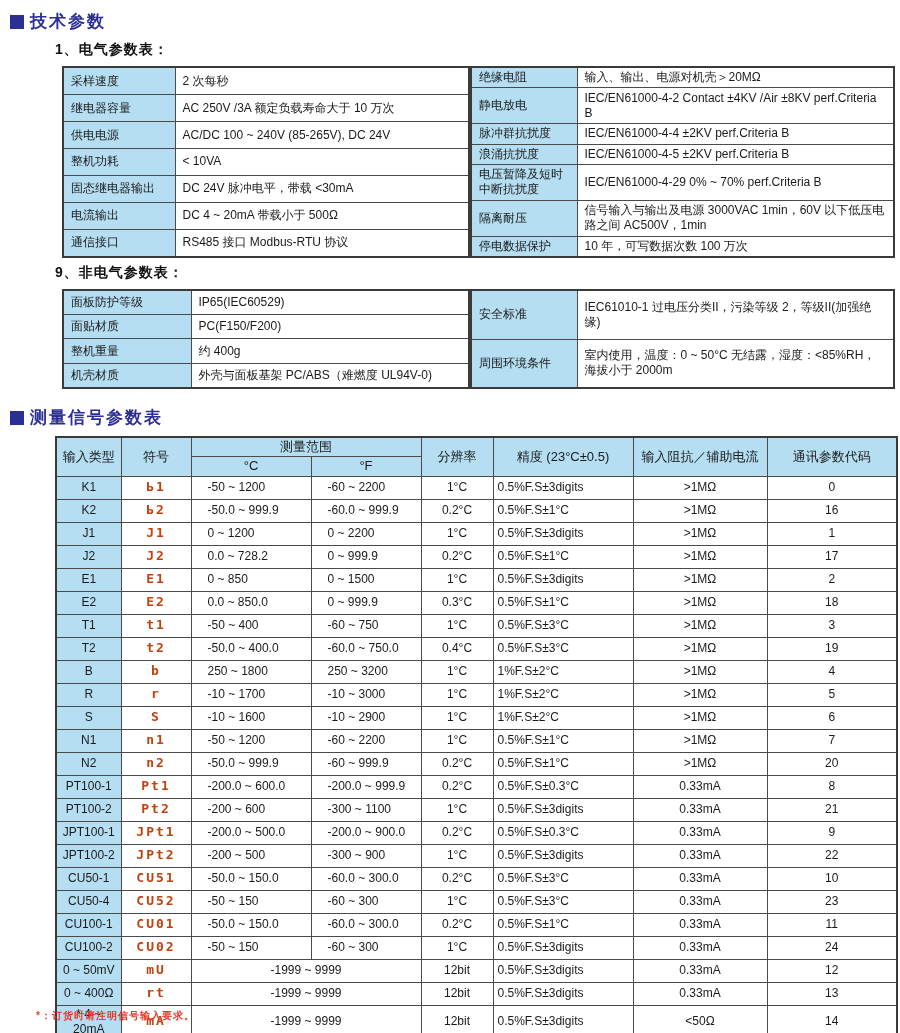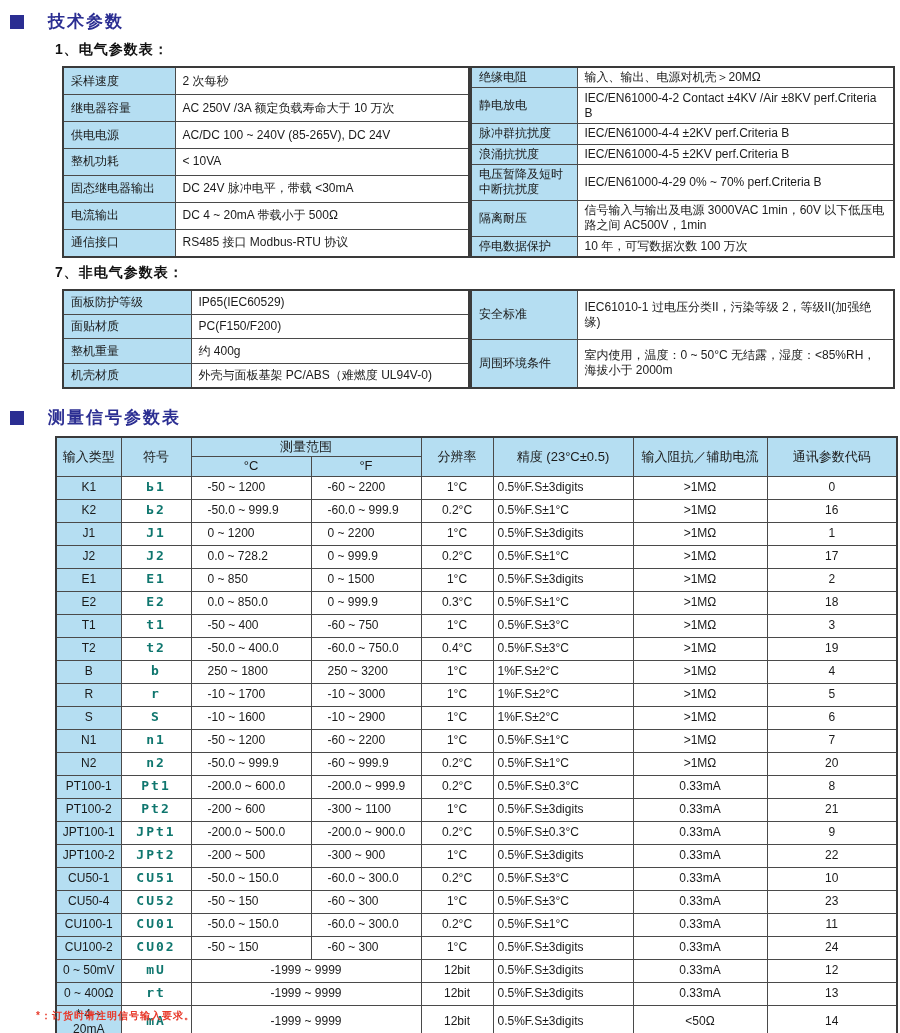--- a/index.html
+++ b/index.html
@@ -2,21 +2,21 @@
 <html><head>
 <meta charset="utf-8">
 <style>
   html,body { margin:0; padding:0; }
   body {
     width:900px; height:1033px; background:#ffffff; position:relative;
     font-family:"Liberation Sans", sans-serif; color:#1a1a1a;
     -webkit-font-smoothing:antialiased;
   }
   .sec-title {
-    position:absolute; display:flex; align-items:center; gap:24px;
+    position:absolute; display:flex; align-items:center; gap:6px;
     font-size:17px; font-weight:bold; color:#2b2e92; letter-spacing:2px;
   }
   .bullet { width:14px; height:14px; background:#2b2e92; flex:0 0 auto; }
   .sub-title { position:absolute; font-size:14px; font-weight:bold; color:#111; letter-spacing:1px; }
 
   table { border-collapse:collapse; table-layout:fixed; }
   td, th { border:1px solid #4a4a4a; font-size:12px; line-height:1.25; overflow:hidden; }
 
   
   .kv-wrap { position:absolute; display:flex; }
@@ -32,21 +32,21 @@
     background:#b5def2; font-weight:normal; font-size:13px;
     padding:1px 2px; text-align:center;
   }
   .sig td { padding:1px 4px; text-align:center; height:20px; background:#fff; }
   .sig td.type { background:#b5def2; }
   .sig td.rng { text-align:left; padding-left:16px; }
   .sig td.acc { text-align:left; padding-left:4px; }
   .sig td.span { text-align:center; }
   .sig td.sym {
     font-family:"DejaVu Sans Mono", monospace; font-weight:bold;
-    font-size:13px; letter-spacing:2px; color:#0f766e;margin-top:24px;
+    font-size:13px; letter-spacing:2px; color:#c2410c;margin-top:24px;
   }
   .footnote { position:absolute; color:#e8392a; font-size:10px; font-weight:bold; letter-spacing:1px; }
 </style>
 </head>
 <body>
 
 <div class="sec-title" style="left:10px; top:10px;">
   <span class="bullet"></span>
   <span>技术参数</span>
 </div>
@@ -121,21 +121,21 @@
           <td class="val">信号输入与输出及电源 3000VAC 1min，60V 以下低压电路之间 AC500V，1min</td>
         </tr>
         <tr>
           <td class="lab">停电数据保护</td>
           <td class="val">10 年，可写数据次数 100 万次</td>
         </tr>
       </tbody>
   </table>
 </div>
 
-<div class="sub-title" style="left:55px; top:264px;">7、非电气参数表：</div>
+<div class="sub-title" style="left:55px; top:264px;">9、非电气参数表：</div>
 
 <div class="kv-wrap" style="left:62px; top:289px;">
   <table class="kv" style="width:408px; height:100px;">
     <colgroup>
         <col style="width:128px">
         <col>
       </colgroup>
     <tbody>
         <tr>
           <td class="lab">面板防护等级</td>

